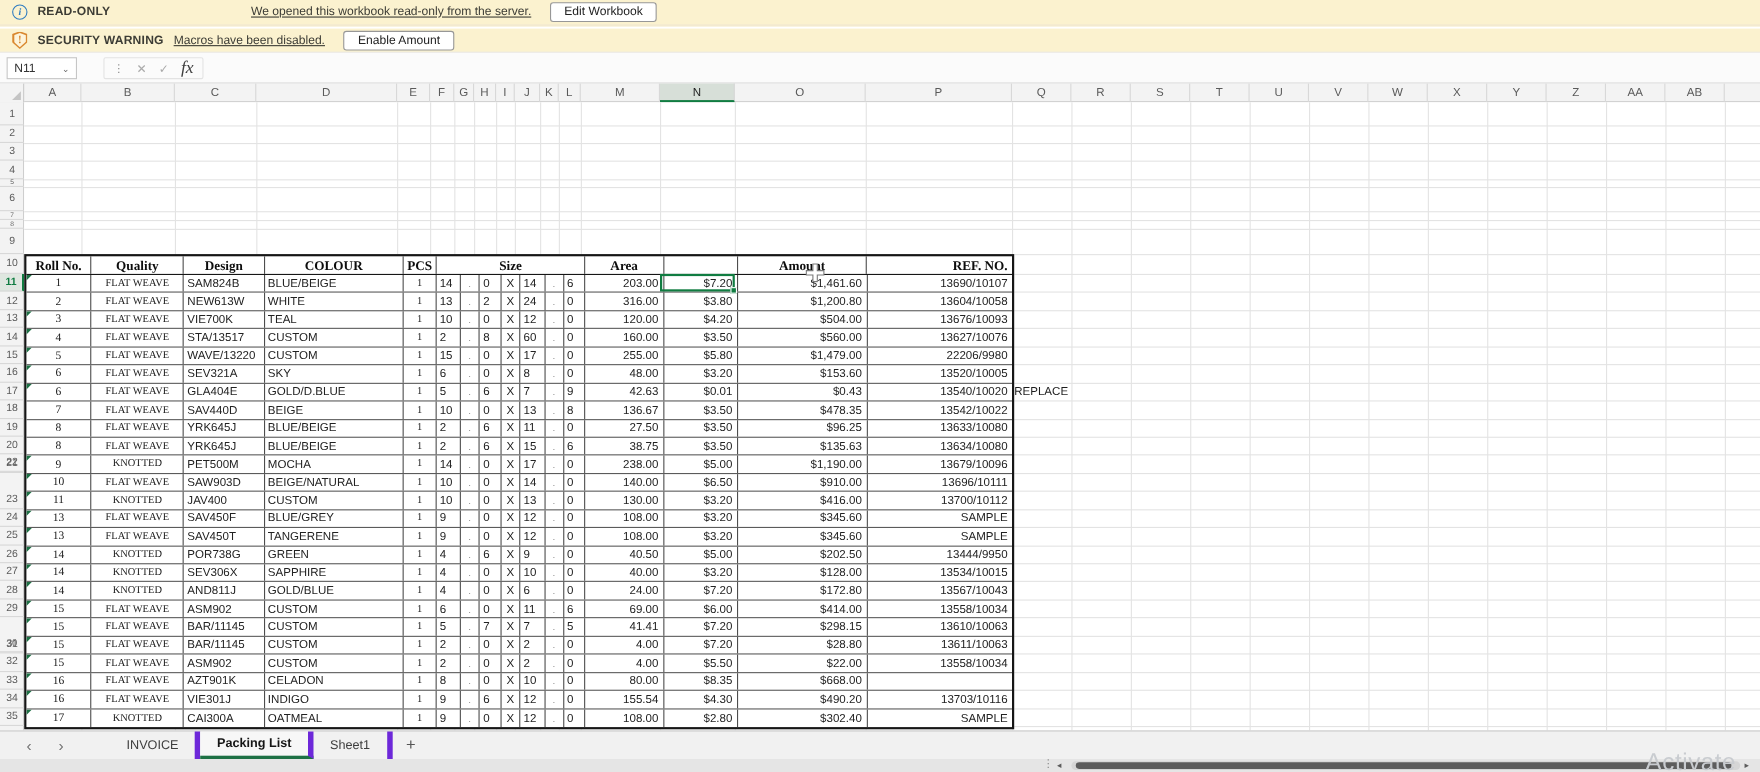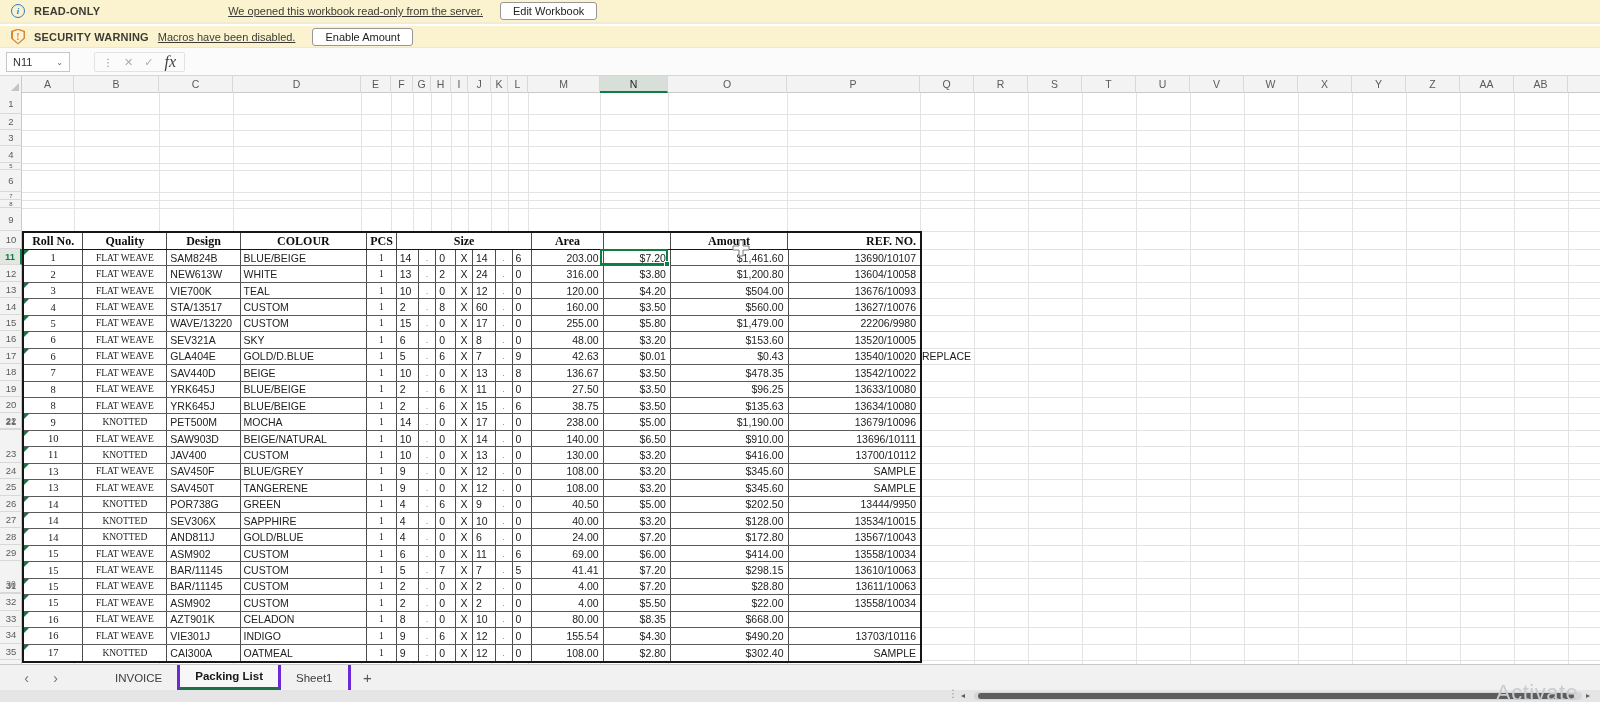--- a/index.html
+++ b/index.html
@@ -110,21 +110,21 @@
   
   #cursor{position:absolute;left:732px;top:239px;width:18px;height:18px;z-index:9}
 
   
   #tabbar{position:absolute;left:0;top:664px;width:1600px;height:26px;background:#f1f1f1;
     border-top:1px solid #cacaca;display:flex;align-items:stretch;font-size:11.5px;color:#444;
     z-index:6}
   .navbtn{width:29px;display:flex;align-items:center;justify-content:center;color:#737373;
     font-size:14px}
   #tabbar .spacer{width:30px}
-  .tab{padding:0 15px;display:flex;align-items:center;border-right:3px solid #6d28d9;
+  .tab{padding:0 15px;display:flex;align-items:center;border-right:5px solid #6d28d9;
     position:relative;color:#3d3d3d}
   .tab.active{font-weight:bold;color:#161616;background:#f7f7f7;
     border-bottom:3px solid #1e7145}
   .add-tab{width:34px;display:flex;align-items:center;justify-content:center;font-size:15px;
     color:#555}
 
   
   #scrollstrip{position:absolute;left:0;top:690px;width:1600px;height:12px;background:#e5e5e5;
     z-index:6}
   #scroll-dots{position:absolute;left:948px;top:-2px;color:#8a8a8a;font-size:10px}

